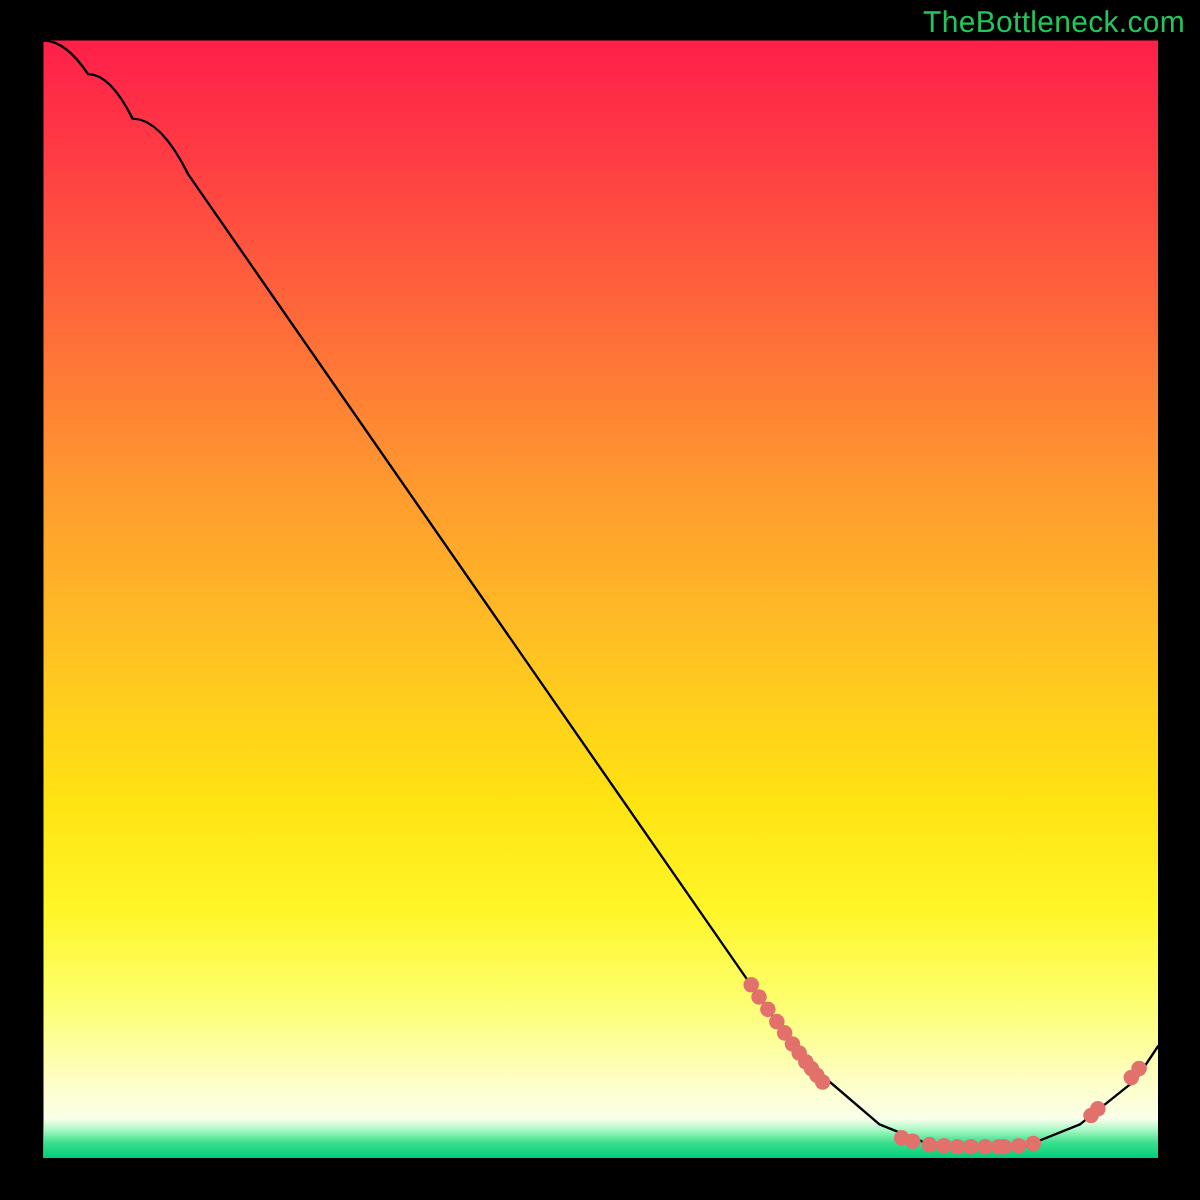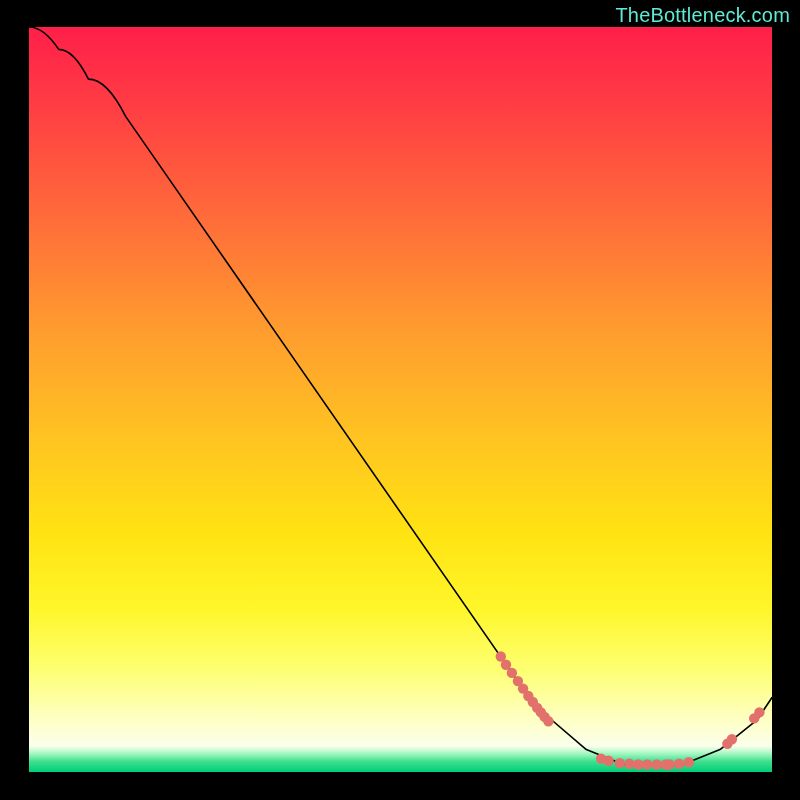--- a/index.html
+++ b/index.html
@@ -14,21 +14,21 @@
   .stage {
     position: relative;
     width: 800px;
     height: 800px;
     background: #000;
   }
   .watermark {
     position: absolute;
     top: 4px;
     right: 10px;
-    color: #5eead4;
+    color: #22c55e;
     font-size: 20px;
     font-weight: 500;
     letter-spacing: 0.2px;
     user-select: none;
   }
   .plot-area {
     position: absolute;
     left: 29px;
     top: 27px;
     width: 743px;

